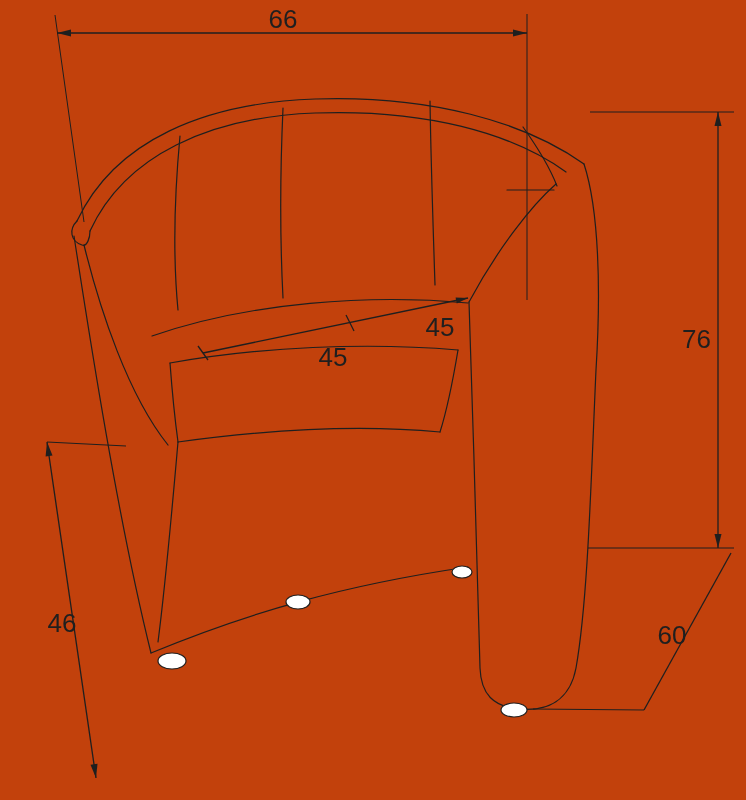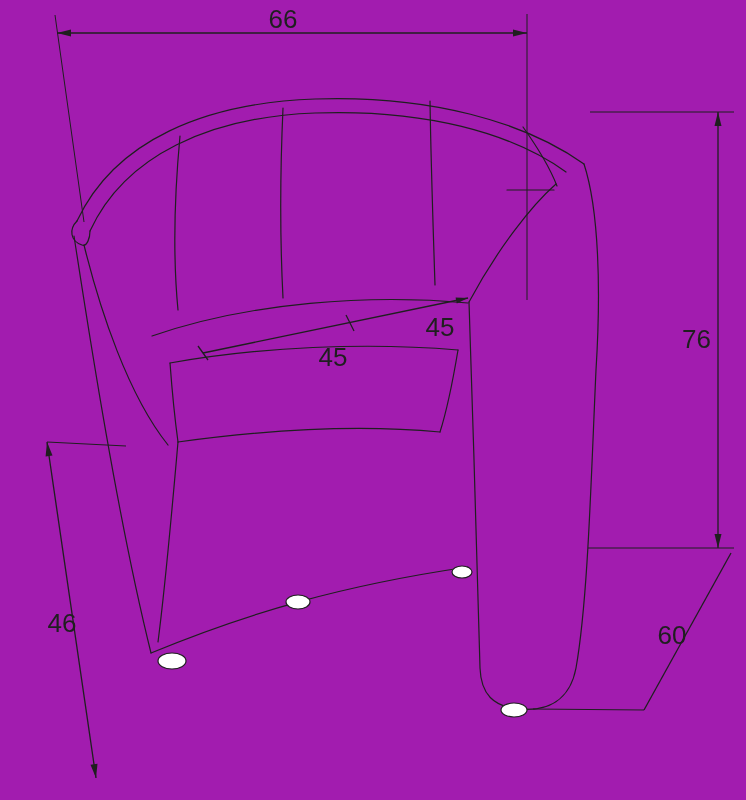--- a/index.html
+++ b/index.html
@@ -1,19 +1,19 @@
 <!DOCTYPE html>
 <html><head>
 <meta charset="utf-8">
 <style>
   html, body { margin: 0; padding: 0; }
   .canvas {
     width: 746px;
     height: 800px;
-    background: #a21caf;
+    background: #c2410c;
     position: relative;
     overflow: hidden;
   }
   svg { display: block; }
   .stroke-path {
     fill: none;
     stroke-width: 1.2;
     stroke-linecap: round;
   }
   .dim-path {

